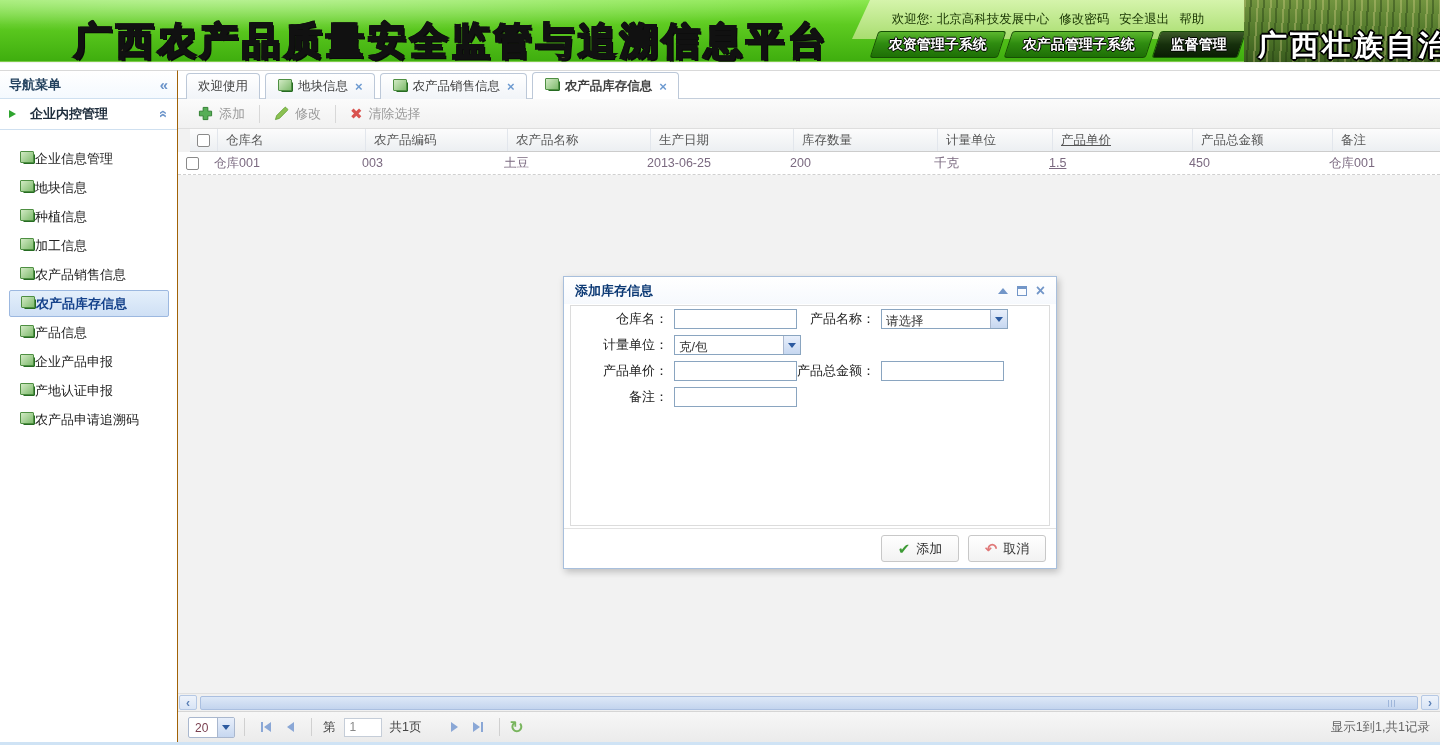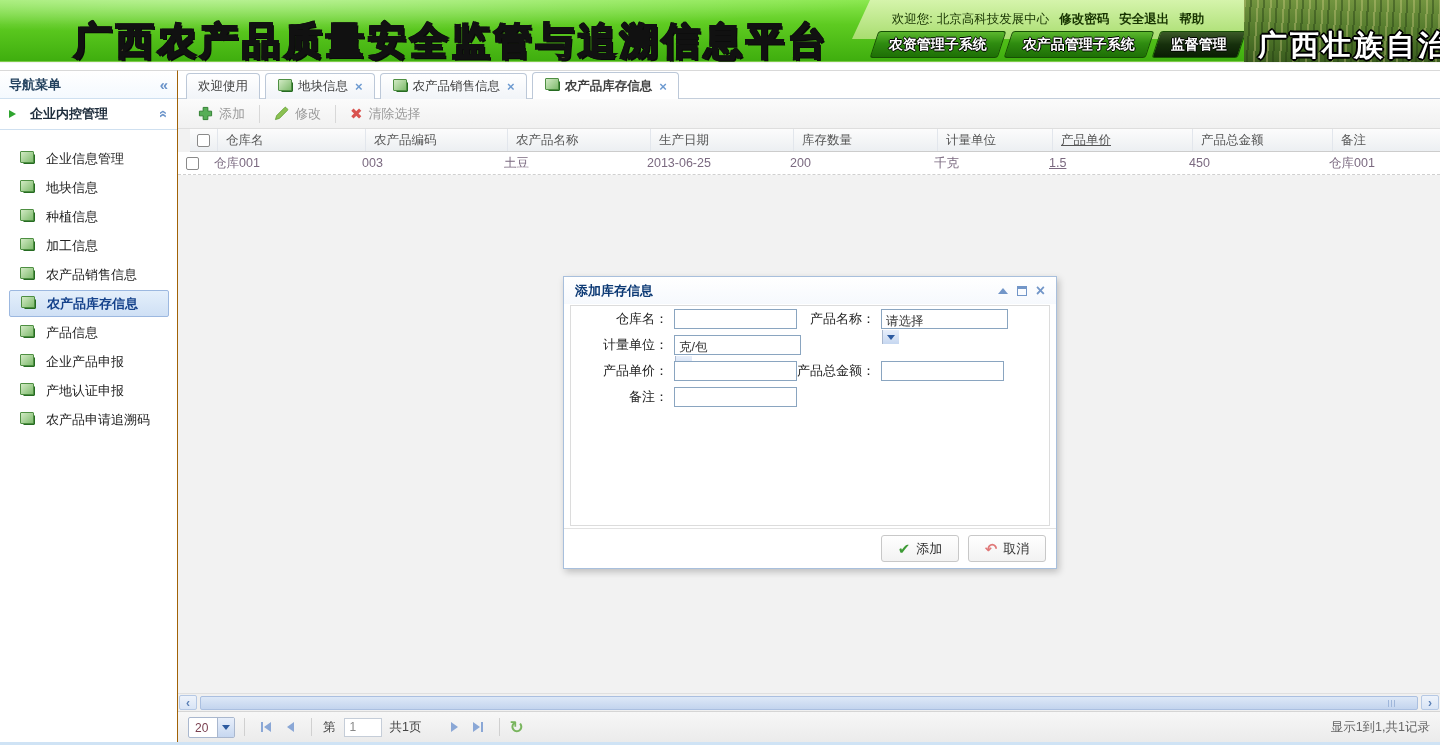--- a/index.html
+++ b/index.html
@@ -24,21 +24,21 @@
     -webkit-text-stroke:2px #111;
     text-shadow:2px 2px 0 #0a0a0a,-1px -1px 0 #0a0a0a,1px -1px 0 #0a0a0a,-1px 1px 0 #0a0a0a;
   }
   .welcome{
     position:absolute; right:196px; top:0; width:392px; height:39px;
     background:linear-gradient(180deg,#d5f4ab,#a9dd70);
     clip-path:polygon(18px 0,100% 0,100% 100%,0 100%);
     display:flex; align-items:center; justify-content:center; gap:10px;
     font-size:12.5px; color:#173300; white-space:nowrap;
   }
-  .welcome a{ color:#173300; text-decoration:none; cursor:pointer;font-weight:bold; }
+  .welcome a{ color:#173300; text-decoration:none; cursor:pointer; }
   .subsys{ position:absolute; right:198px; top:31px; height:27px; display:flex; gap:6px; }
   .sub-btn{
     transform:skewX(-18deg);
     background:linear-gradient(180deg,#5cb82e,#2f8c10 45%,#1e6f06);
     border:1px solid #164f04; border-radius:3px;
     padding:0 14px; display:flex; align-items:center; cursor:pointer;
   }
   .sub-btn.active{ background:linear-gradient(180deg,#3c5a28,#16300c 50%,#0a1d04); }
   .sub-btn>span{
     transform:skewX(18deg); color:#fff; font-weight:bold; font-size:14px; white-space:nowrap;
@@ -71,21 +71,21 @@
   .collapse-icon{ color:#6a93c9; font-size:15px; font-weight:bold; cursor:pointer; }
   .side-section{
     height:31px; display:flex; align-items:center; gap:14px; padding:0 9px;
     border-bottom:1px solid #cfe0f0; cursor:pointer;
   }
   .play-icon{ width:0; height:0; border-left:7px solid #2fa52f; border-top:4px solid transparent; border-bottom:4px solid transparent; }
   .section-label{ flex:1; font-size:13px; font-weight:bold; color:#1e2d3c; }
   .chevrons-up{ color:#6a93c9; font-size:14px; font-weight:bold; display:inline-block; transform:rotate(90deg); }
   .nav-list{ list-style:none; margin-top:14px; }
   .nav-item{
-    height:29px; display:flex; align-items:center; gap:11px;
+    height:29px; display:flex; align-items:center; 
     padding-left:19px; font-size:13px; color:#222; cursor:pointer; margin-bottom:0;
   }
   .nav-item.selected{
     height:27px; margin:1px 8px 1px 9px; padding-left:10px; border-radius:2px;
     background:linear-gradient(180deg,#e4effb,#cfe0f5);
     border:1px solid #9cb8e0; font-weight:bold; color:#15428b;
   }
   .doc-icon{
     position:relative; z-index:0; width:12px; height:10px; flex:0 0 12px;
     background:linear-gradient(135deg,#6db95a,#2f7d2a);
@@ -181,21 +181,21 @@
   .dlg-title-text{ flex:1; font-size:13px; font-weight:bold; color:#0d3a75; }
   .dlg-ctrl{ display:flex; gap:9px; align-items:center; }
   .ctrl-min{ width:0; height:0; border-bottom:6px solid #7296c8; border-left:5px solid transparent; border-right:5px solid transparent; cursor:pointer; }
   .ctrl-max{ width:10px; height:10px; border:1px solid #7296c8; border-top-width:3px; cursor:pointer; }
   .ctrl-close{ color:#7296c8; font-size:16px; font-weight:bold; line-height:1; cursor:pointer; }
   .dlg-body{ position:absolute; left:6px; right:6px; top:28px; bottom:42px; border:1px solid #dcdcdc; background:#fff; padding-top:3px; }
   .frow{ display:flex; align-items:center; height:20px; margin-bottom:6px; }
   .flabel{ width:103px; text-align:right; font-size:13px; color:#222; padding-right:6px; white-space:nowrap; }
   .flabel-r{ width:84px; text-align:right; font-size:13px; color:#222; padding-right:6px; white-space:nowrap; }
   .finput{ width:123px; height:20px; border:1px solid #8aa5c0; background:#fff; font-size:12.5px; color:#333; padding:0 4px; font-family:inherit; }
-  .fselect{ width:127px; height:20px; border:1px solid #8aa5c0; background:#fff; display:flex; cursor:pointer;flex-direction:column; }
+  .fselect{ width:127px; height:20px; border:1px solid #8aa5c0; background:#fff; display:flex; cursor:pointer; }
   .fselect .sval{ flex:1; padding:3px 0 0 4px; font-size:12.5px; color:#333; }
   .fdate{ width:123px; height:20px; border:1px solid #8aa5c0; background:#fff; display:flex; align-items:center; }
   .fdate .dval{ flex:1; padding-left:4px; font-size:12.5px; color:#333; }
   .cal-icon{ width:16px; height:15px; margin-right:1px; cursor:pointer; }
   .dlg-footer{
     position:absolute; left:0; right:0; bottom:0; height:40px; background:#fff;
     border-top:1px solid #e2e2e2; display:flex; align-items:center; justify-content:flex-end; gap:9px; padding-right:10px;
   }
   .dlg-btn{
     height:27px; min-width:78px; border:1px solid #c8c8c8; border-radius:3px;

